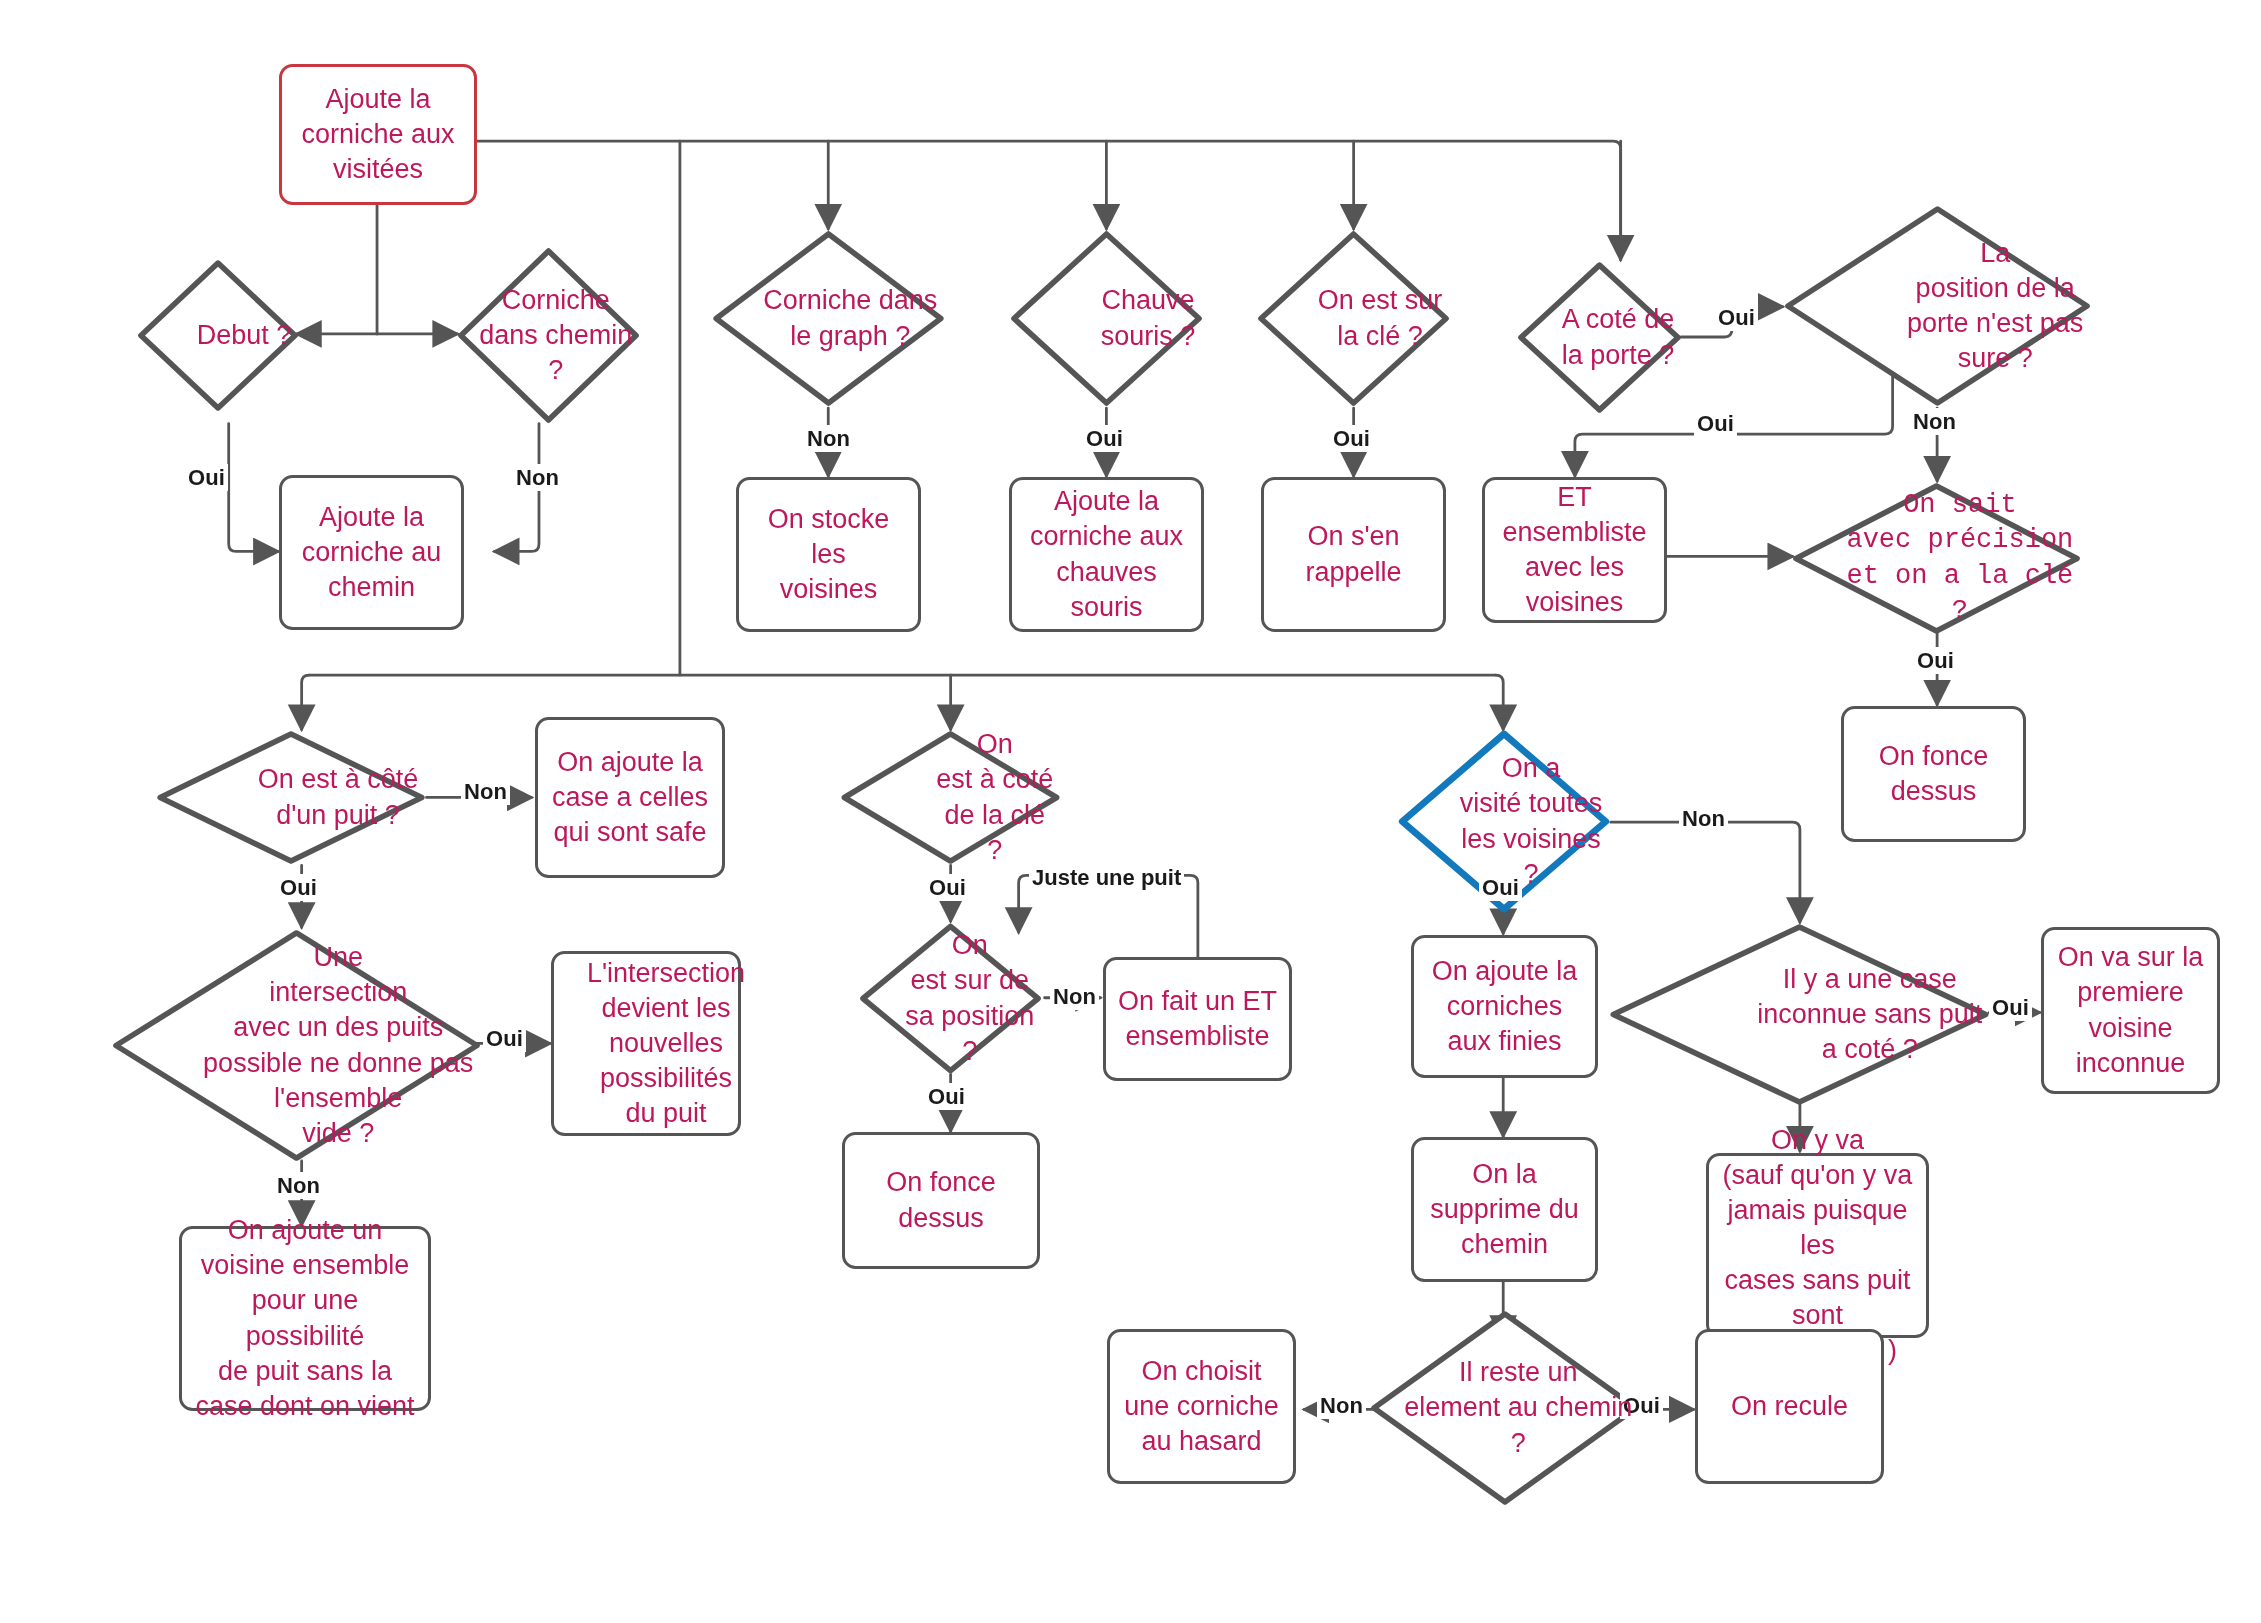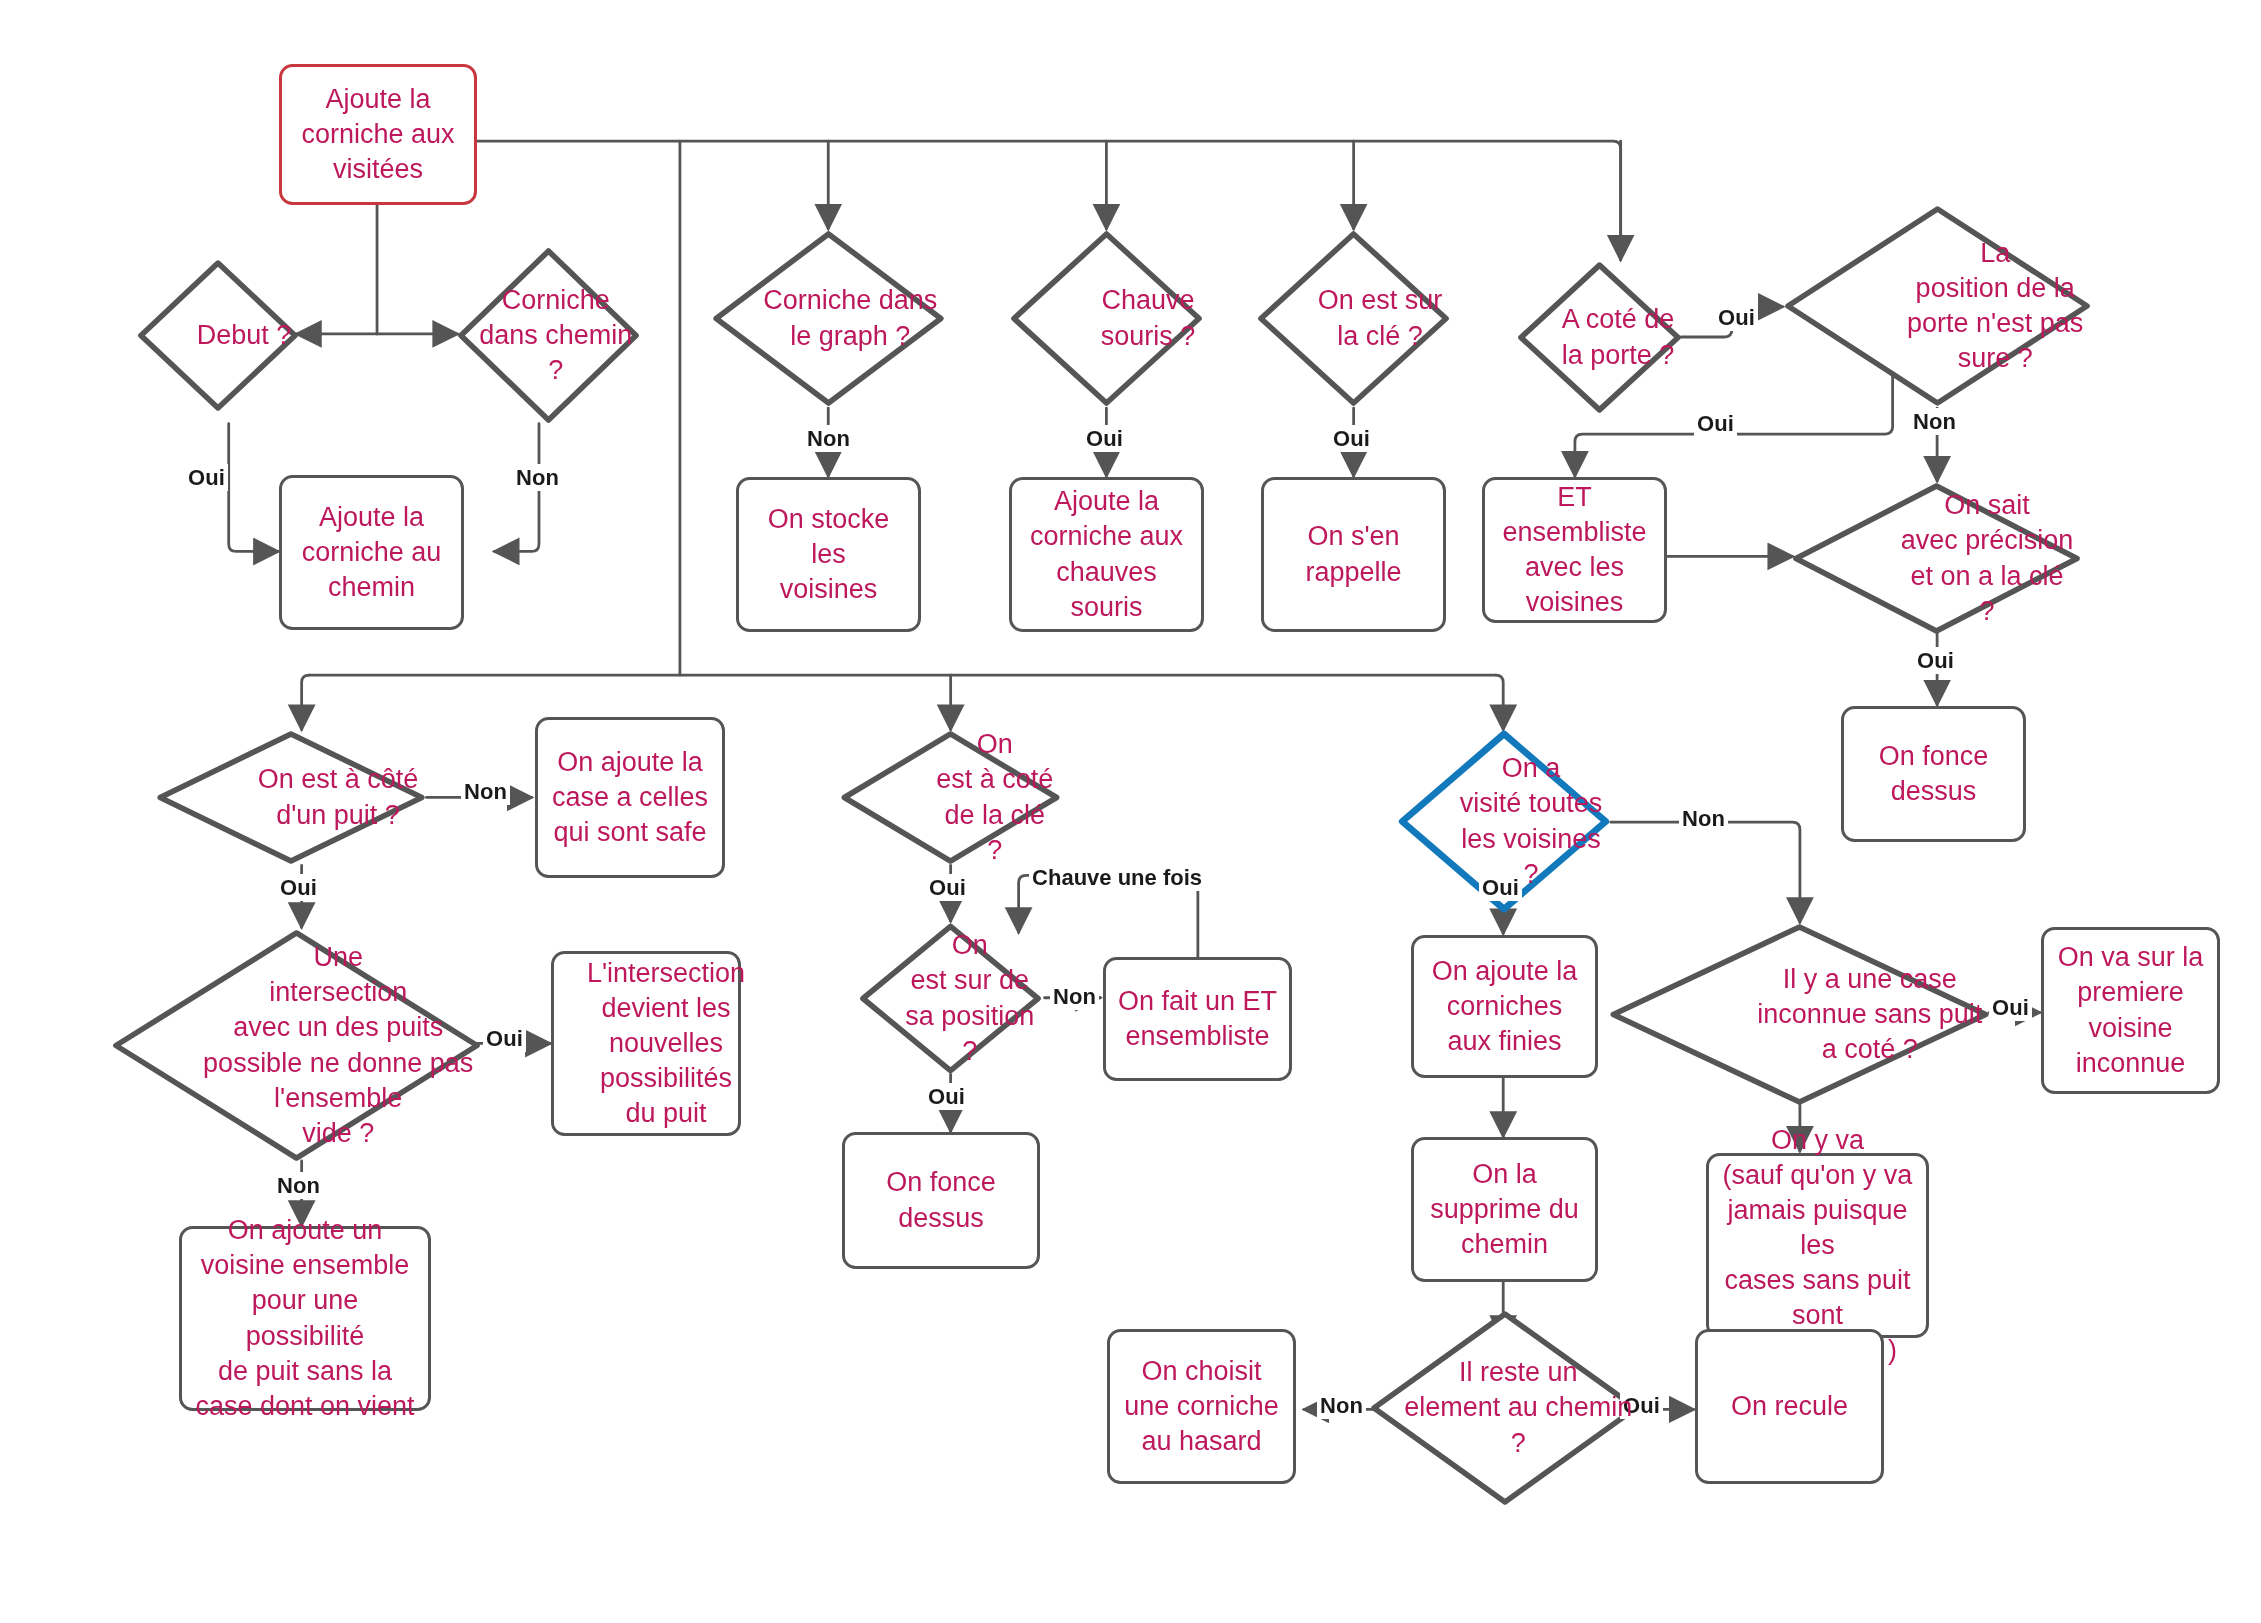--- a/index.html
+++ b/index.html
@@ -186,21 +186,21 @@
 sure ?</div>
   </div>
 
   <div class="node proc" style="left:1482px;top:477px;width:185px;height:146px;">
     <div class="nodetext">ET
 ensembliste
 avec les
 voisines</div>
   </div>
 
-  <div class="node dia" style="left:1791px;top:481px;width:291px;height:155px;">
+  <div class="node dia" style="left:1791px;top:481px;width:291px;height:155px;font-family:Liberation Mono, monospace;">
     <svg class="shape" viewBox="0 0 470 250">
         <polygon points="235,8 462,125 235,242 8,125" fill="#fff" stroke="#555" stroke-width="9" stroke-linejoin="round"></polygon>
       </svg>
     <div class="nodetext">On sait
 avec précision
 et on a la clé
 ?</div>
   </div>
 
   <div class="node proc" style="left:1841px;top:706px;width:185px;height:136px;">
@@ -352,21 +352,21 @@
   <div class="elabel" style="left:1330px;top:425px;">Oui</div>
   <div class="elabel" style="left:1715px;top:304px;">Oui</div>
   <div class="elabel" style="left:1694px;top:410px;">Oui</div>
   <div class="elabel" style="left:1910px;top:408px;">Non</div>
   <div class="elabel" style="left:1914px;top:647px;">Oui</div>
   <div class="elabel" style="left:461px;top:778px;">Non</div>
   <div class="elabel" style="left:277px;top:874px;">Oui</div>
   <div class="elabel" style="left:483px;top:1025px;">Oui</div>
   <div class="elabel" style="left:274px;top:1172px;">Non</div>
   <div class="elabel" style="left:926px;top:874px;">Oui</div>
-  <div class="elabel" style="left:1029px;top:864px;">Chauve une fois</div>
+  <div class="elabel" style="left:1029px;top:864px;">Juste une puit</div>
   <div class="elabel" style="left:1050px;top:983px;">Non</div>
   <div class="elabel" style="left:925px;top:1083px;">Oui</div>
   <div class="elabel" style="left:1479px;top:874px;">Oui</div>
   <div class="elabel" style="left:1679px;top:805px;">Non</div>
   <div class="elabel" style="left:1989px;top:994px;">Oui</div>
   <div class="elabel" style="left:1317px;top:1392px;">Non</div>
   <div class="elabel" style="left:1620px;top:1392px;">Oui</div>
 
 </div>
 

